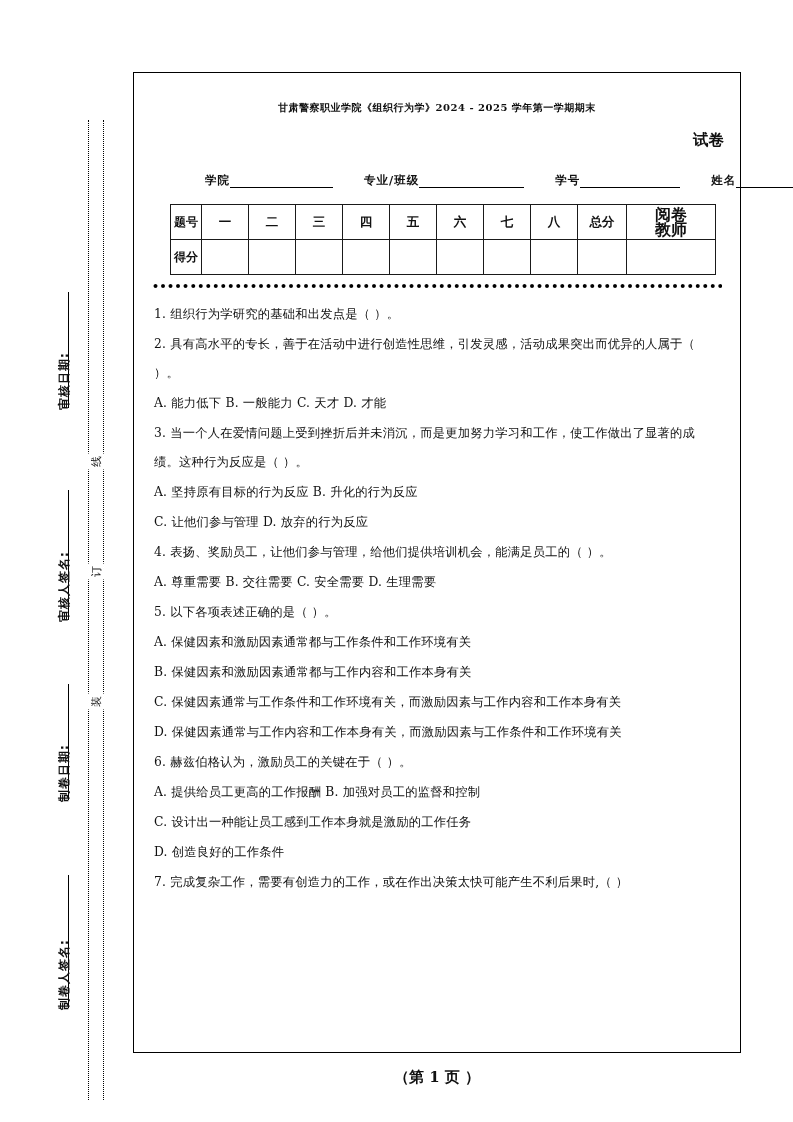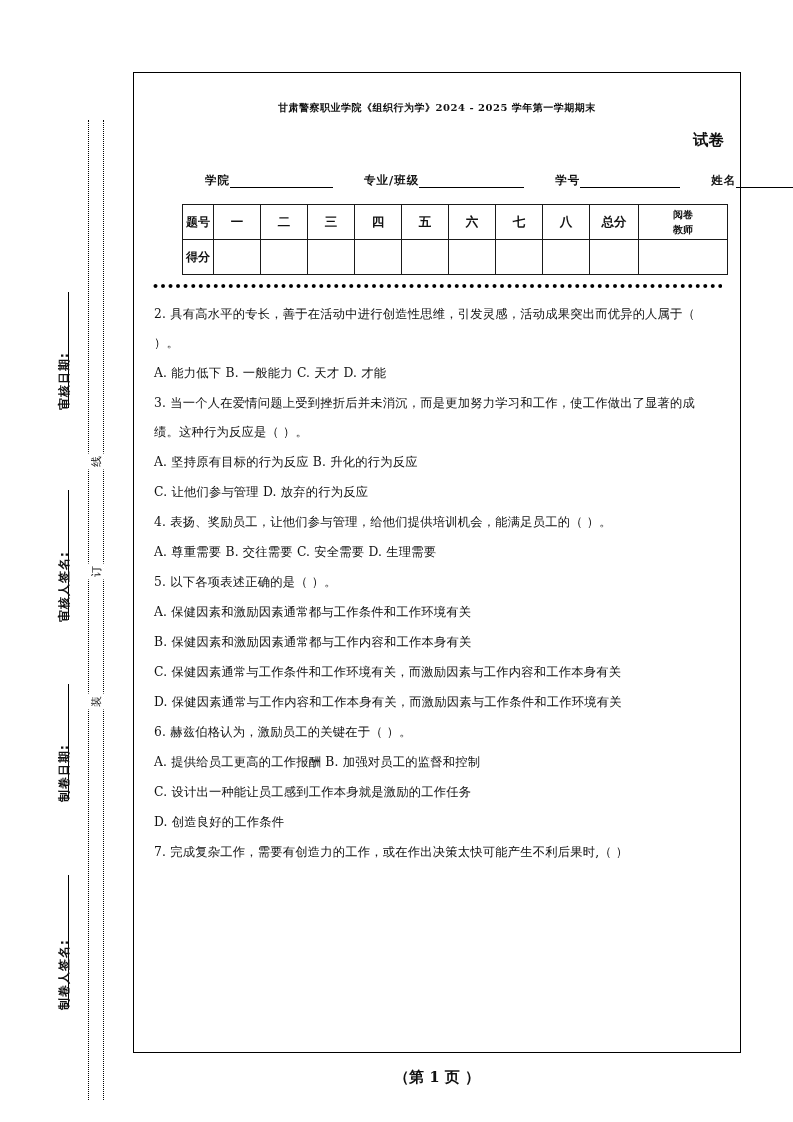--- a/index.html
+++ b/index.html
@@ -101,37 +101,37 @@
     border-bottom: 1.1px solid #000;
     height: 11px;
   }
   .bk-college { width: 103px; }
   .bk-major   { width: 105px; }
   .bk-id      { width: 100px; }
   .bk-name    { width: 115px; }
 
   
   #score-table {
-    margin: 16px 12px 0 32px;
+    margin: 16px 12px 0 20px;
     border-collapse: collapse;
     width: calc(100% - 28px);
     table-layout: fixed;
   }
   #score-table td, #score-table th {
     border: 1px solid #1a1a1a;
     text-align: center;
     vertical-align: middle;
     font-size: 12.5px;
     font-weight: bold;
     font-family: "DejaVu Serif", "Liberation Serif", serif;
     height: 34px;
     padding: 0;
   }
   #score-table .rowhead { width: 30px; line-height: 15px; font-size: 12px; }
-  #score-table .lastcol { width: 88px; line-height: 15px; font-size: 10px; border-radius: 13px; }
+  #score-table .lastcol { width: 88px; line-height: 15px; font-size: 16px; border-radius: 13px; }
   #score-table .total   { width: 48px; }
 
   
   #dot-separator {
     margin: 9px 2px 0 2px;
     height: 6px;
     overflow: hidden;
     font-size: 11px;
     letter-spacing: 0.5px;
     color: #000;
@@ -251,20 +251,21 @@
       <td></td>
       <td class="total"></td>
       <td class="lastcol"></td>
     </tr>
   </tbody>
     </table>
 
   <div id="dot-separator">••••••••••••••••••••••••••••••••••••••••••••••••••••••••••••••••••••••••••••••••••••••••••••••••••••••••••••••••••••••••••••••••</div>
 
   <div id="questions">
+    <div class="blk">1. 组织行为学研究的基础和出发点是（ ）。</div>
     <div class="blk">2. 具有高水平的专长，善于在活动中进行创造性思维，引发灵感，活动成果突出而优异的人属于（ ）。</div>
     <div class="blk">A. 能力低下  B. 一般能力  C. 天才  D. 才能</div>
     <div class="blk">3. 当一个人在爱情问题上受到挫折后并未消沉，而是更加努力学习和工作，使工作做出了显著的成绩。这种行为反应是（ ）。</div>
     <div class="blk">A. 坚持原有目标的行为反应  B. 升化的行为反应</div>
     <div class="blk">C. 让他们参与管理  D. 放弃的行为反应</div>
     <div class="blk">4. 表扬、奖励员工，让他们参与管理，给他们提供培训机会，能满足员工的（ ）。</div>
     <div class="blk">A. 尊重需要  B. 交往需要  C. 安全需要  D. 生理需要</div>
     <div class="blk">5. 以下各项表述正确的是（ ）。</div>
     <div class="blk">A. 保健因素和激励因素通常都与工作条件和工作环境有关</div>
     <div class="blk">B. 保健因素和激励因素通常都与工作内容和工作本身有关</div>

